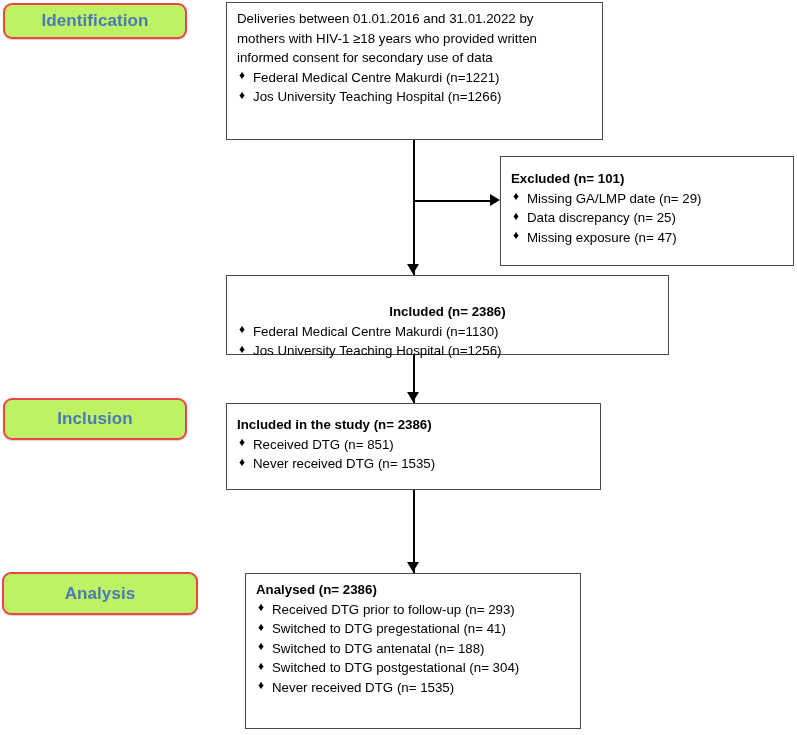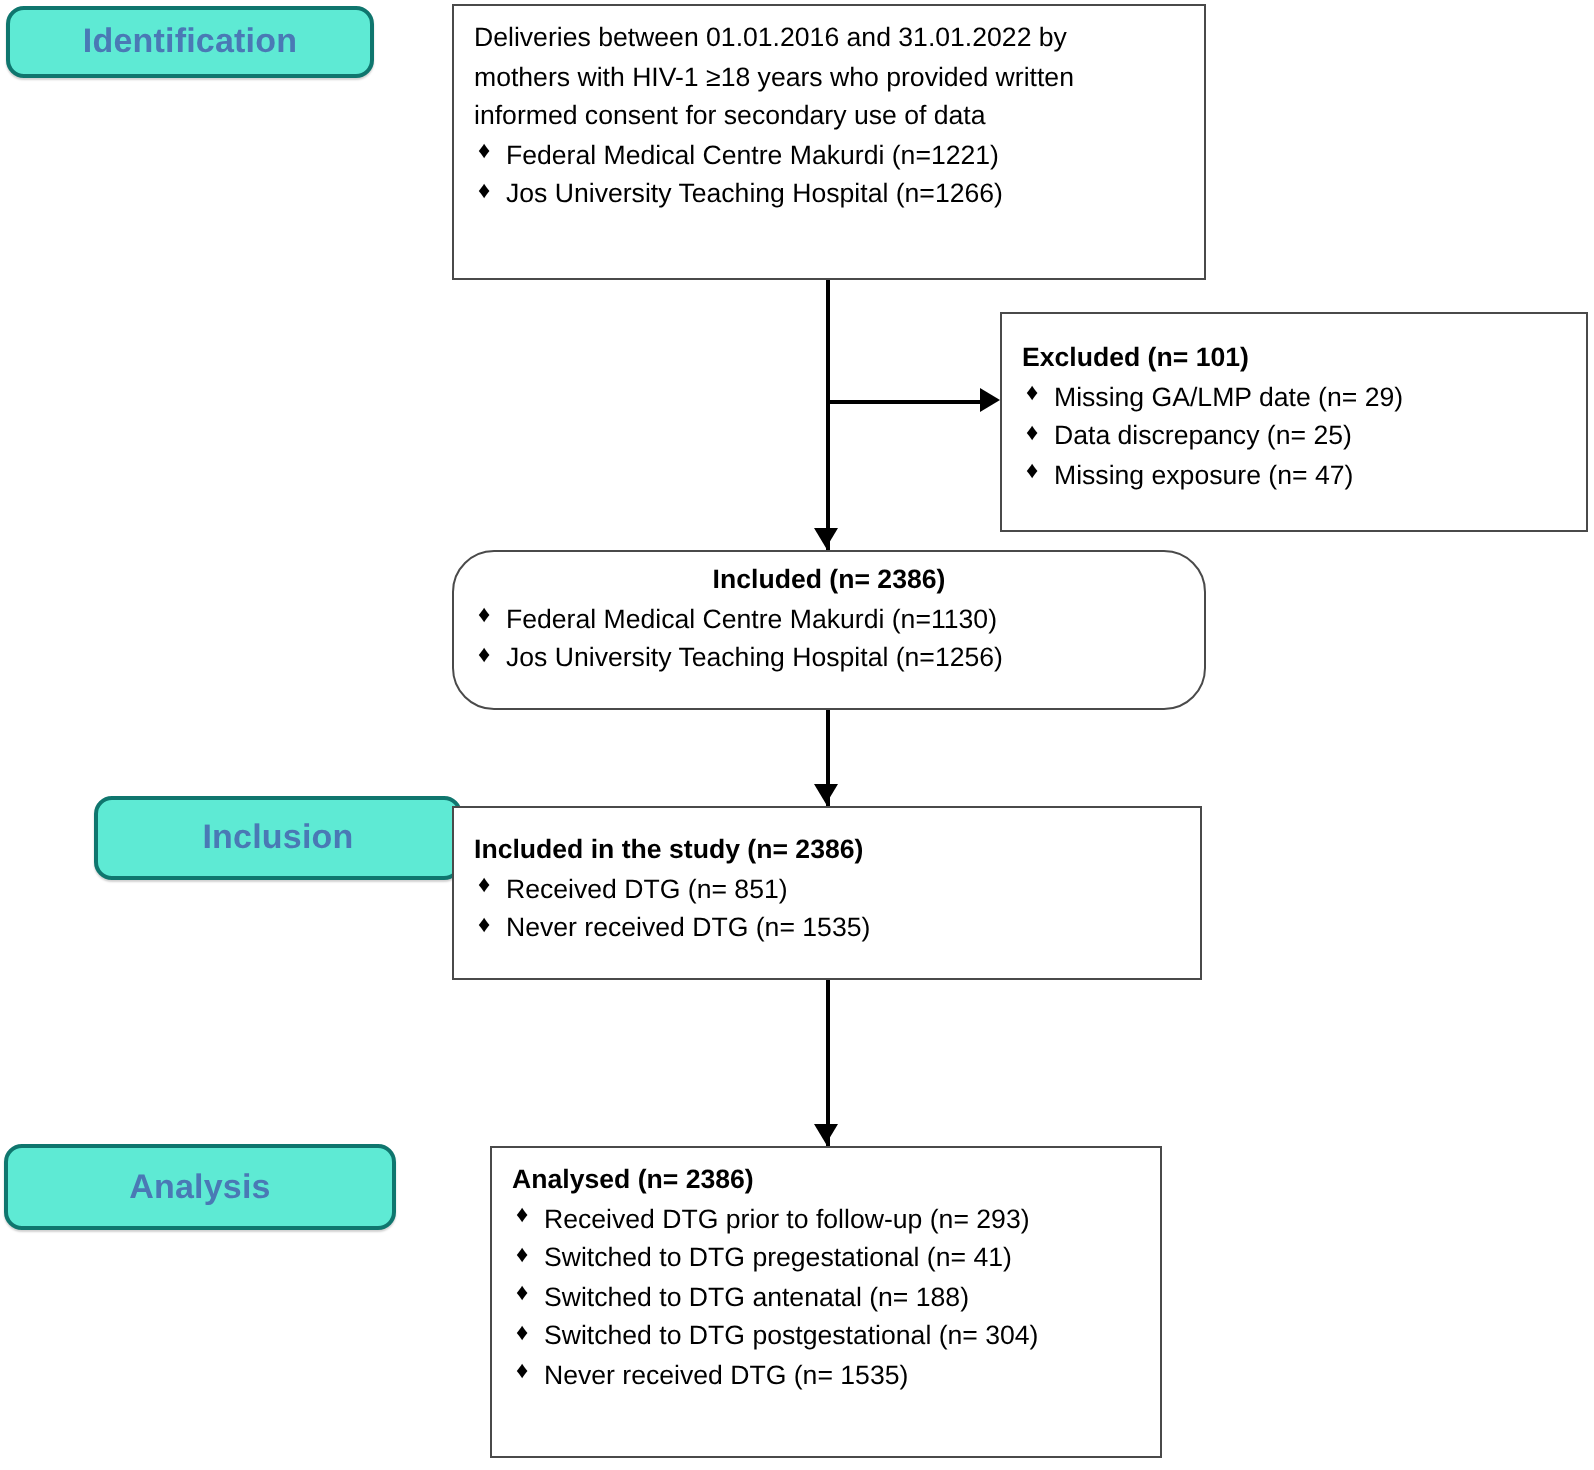--- a/index.html
+++ b/index.html
@@ -16,22 +16,22 @@
     width: 797px;
     height: 735px;
     background: #ffffff;
     overflow: hidden;
   }
 
   
   .stage {
     position: absolute;
     box-sizing: border-box;
-    background: #5eead4;
-    border: 2px solid #0f766e;
+    background: #bef264;
+    border: 2px solid #ef4444;
     border-radius: 9px;
     display: flex;
     align-items: center;
     justify-content: center;
     color: #4a79b5;
     font-weight: bold;
     font-size: 17px;
     letter-spacing: 0.1px;
     box-shadow: 0 1px 1px rgba(0,0,0,0.18);
   }
@@ -106,21 +106,21 @@
 </head>
 <body>
 
 <div id="canvas">
 
   <div class="stage" style="left:3px; top:3px; width:184px; height:36px;">
     <span>Identification</span>
   </div>
 
 
-  <div class="stage" style="left:3px; top:398px; width:184px; height:42px;margin-left:44px;">
+  <div class="stage" style="left:3px; top:398px; width:184px; height:42px;">
     <span>Inclusion</span>
   </div>
 
   <div class="stage" style="left:2px; top:572px; width:196px; height:43px;">
     <span>Analysis</span>
   </div>
 
   <div class="vline" style="left:413px; top:140px; height:135px;"></div>
   <div class="arrow-down" style="left:406.5px; top:264px;"></div>
 
@@ -160,21 +160,21 @@
         <span class="bullet">♦</span>
         <span>Data discrepancy (n= 25)</span>
       </li>
       <li>
         <span class="bullet">♦</span>
         <span>Missing exposure (n= 47)</span>
       </li>
     </ul>
   </div>
 
-  <div class="node" style="left:226px; top:275px; width:377px; height:80px; padding-top:4px;border-radius:21px;">
+  <div class="node" style="left:226px; top:275px; width:443px; height:80px; padding-top:26px;">
     <div class="title center">Included (n= 2386)</div>
     <ul>
       <li>
         <span class="bullet">♦</span>
         <span>Federal Medical Centre Makurdi (n=1130)</span>
       </li>
       <li>
         <span class="bullet">♦</span>
         <span>Jos University Teaching Hospital (n=1256)</span>
       </li>

